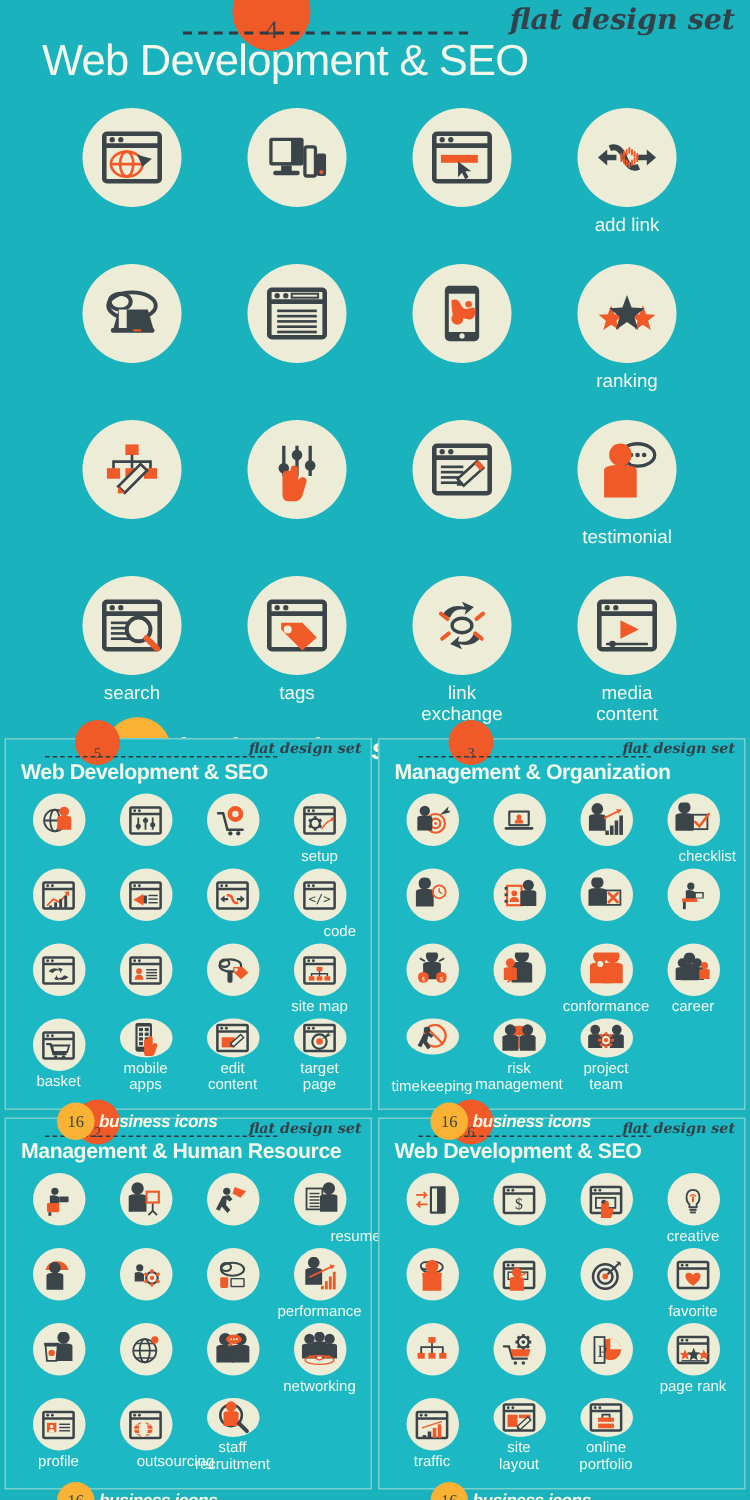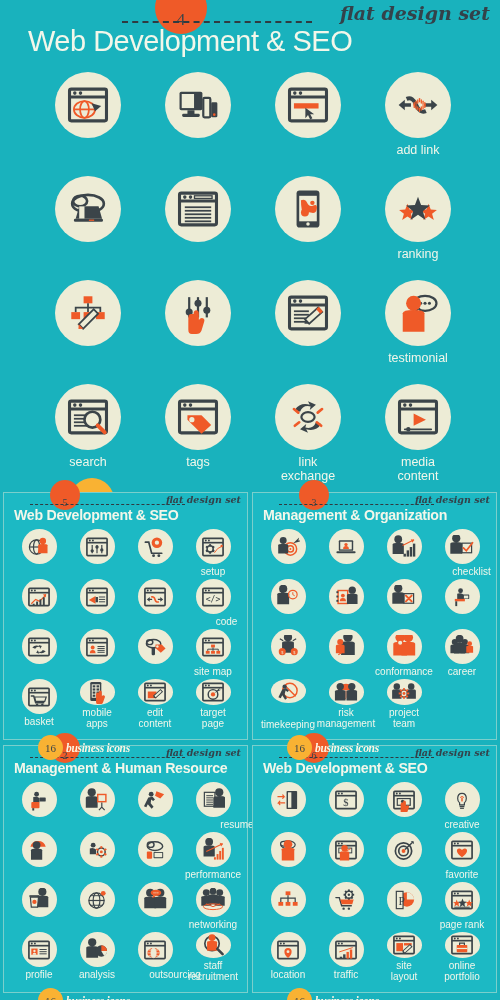--- a/index.html
+++ b/index.html
@@ -14,21 +14,21 @@
 
   
   .banner { position:absolute; display:flex; align-items:center; }
   .banner .badge {
     border-radius:50%;
     display:flex; align-items:center; justify-content:center;
     color:#3b4449; font-weight:400;
     font-family:"Liberation Serif", serif;
   }
   .banner .script {
-    font-family:Liberation Serif, serif;
+    font-family:Liberation Sans, sans-serif;
     font-style:italic; font-weight:700;
     color:#fdf6e3; letter-spacing:-.3px;
   }
 
   
   .hero { position:absolute; left:0; top:0; width:500px; height:478px; }
   .hero-badge {
     position:absolute; left:155px; top:-18px;
     width:52px; height:52px; border-radius:50%;
     background:#ef5a28;
@@ -1082,34 +1082,20 @@
      <rect x="52" y="46" width="30" height="4" class="dk"></rect>
               <rect x="52" y="55" width="30" height="4" class="dk"></rect>
               <rect x="52" y="64" width="30" height="4" class="dk"></rect>
             </svg>
           </div>
           <div class="lbl" style="white-space: pre-line;">profile</div>
         </div>
         <div class="cell">
           <div class="disc">
             <svg viewBox="0 0 100 100" width="24" height="24">
-              <g transform="translate(30,52) scale(1.9)">
-                <circle cx="0" cy="-18" r="9" class="dk"></circle>
-   <path d="M-13 -6 Q-13 -10 0 -10 Q13 -10 13 -6 L13 16 L-13 16 Z" class="dk"></path>
-              </g>
-     <circle cx="68" cy="54" r="24" class="dk"></circle>
-     <path d="M68 54 L68 30 A24 24 0 0 1 92 54 Z" class="or"></path>
-     <path d="M68 54 L92 54 A24 24 0 0 1 80 75 Z" class="cr"></path>
-            </svg>
-          </div>
-          <div class="lbl" style="white-space: pre-line;">analysis</div>
-        </div>
-        <div class="cell">
-          <div class="disc">
-            <svg viewBox="0 0 100 100" width="24" height="24">
               <rect x="8" y="14" width="84" height="72" rx="4" class="dk-s" stroke-width="7"></rect>
    <line x1="8" y1="32" x2="92" y2="32" class="dk-s" stroke-width="7"></line>
    <circle cx="20" cy="23" r="4" class="dk"></circle>
               <circle cx="33" cy="23" r="4" class="dk"></circle>
               <ellipse cx="44" cy="62" rx="26" ry="20" class="or"></ellipse>
      <g class="cr" stroke="#edecd6" stroke-width="3" fill="none">
                 <line x1="18" y1="62" x2="70" y2="62"></line>
      <ellipse cx="44" cy="62" rx="11" ry="20"></ellipse>
                 <line x1="24" y1="50" x2="64" y2="50"></line>
                 <line x1="24" y1="74" x2="64" y2="74"></line>
@@ -1289,33 +1275,20 @@
    <line x1="8" y1="32" x2="92" y2="32" class="dk-s" stroke-width="7"></line>
    <circle cx="20" cy="23" r="4" class="dk"></circle>
               <circle cx="33" cy="23" r="4" class="dk"></circle>
               <path d="M28 48 l4 10 11 1 -8 7 3 11 -10 -6 -10 6 3 -11 -8 -7 11 -1z" class="or"></path>
      <path d="M52 44 l5 12 13 1 -10 9 3 13 -11 -7 -11 7 3 -13 -10 -9 13 -1z" class="dk"></path>
      <path d="M80 48 l4 10 11 1 -8 7 3 11 -10 -6 -10 6 3 -11 -8 -7 11 -1z" class="or"></path>
      <rect x="18" y="78" width="64" height="4" class="dk"></rect>
             </svg>
           </div>
           <div class="lbl" style="white-space: pre-line;">page rank</div>
-        </div>
-        <div class="cell">
-          <div class="disc">
-            <svg viewBox="0 0 100 100" width="24" height="24">
-              <rect x="8" y="14" width="84" height="72" rx="4" class="dk-s" stroke-width="7"></rect>
-   <line x1="8" y1="32" x2="92" y2="32" class="dk-s" stroke-width="7"></line>
-   <circle cx="20" cy="23" r="4" class="dk"></circle>
-              <circle cx="33" cy="23" r="4" class="dk"></circle>
-              <path d="M50 42 q-15 0 -15 15 q0 14 15 26 q15 -12 15 -26 q0 -15 -15 -15z" class="or"></path>
-     <circle cx="50" cy="57" r="6" class="cr"></circle>
-            </svg>
-          </div>
-          <div class="lbl" style="white-space: pre-line;">location</div>
         </div>
         <div class="cell">
           <div class="disc">
             <svg viewBox="0 0 100 100" width="24" height="24">
               <rect x="8" y="14" width="84" height="72" rx="4" class="dk-s" stroke-width="7"></rect>
    <line x1="8" y1="32" x2="92" y2="32" class="dk-s" stroke-width="7"></line>
    <circle cx="20" cy="23" r="4" class="dk"></circle>
               <circle cx="33" cy="23" r="4" class="dk"></circle>
               <rect x="24" y="78" width="10" height="8" class="dk"></rect>
               <rect x="38" y="68" width="10" height="18" class="dk"></rect>

